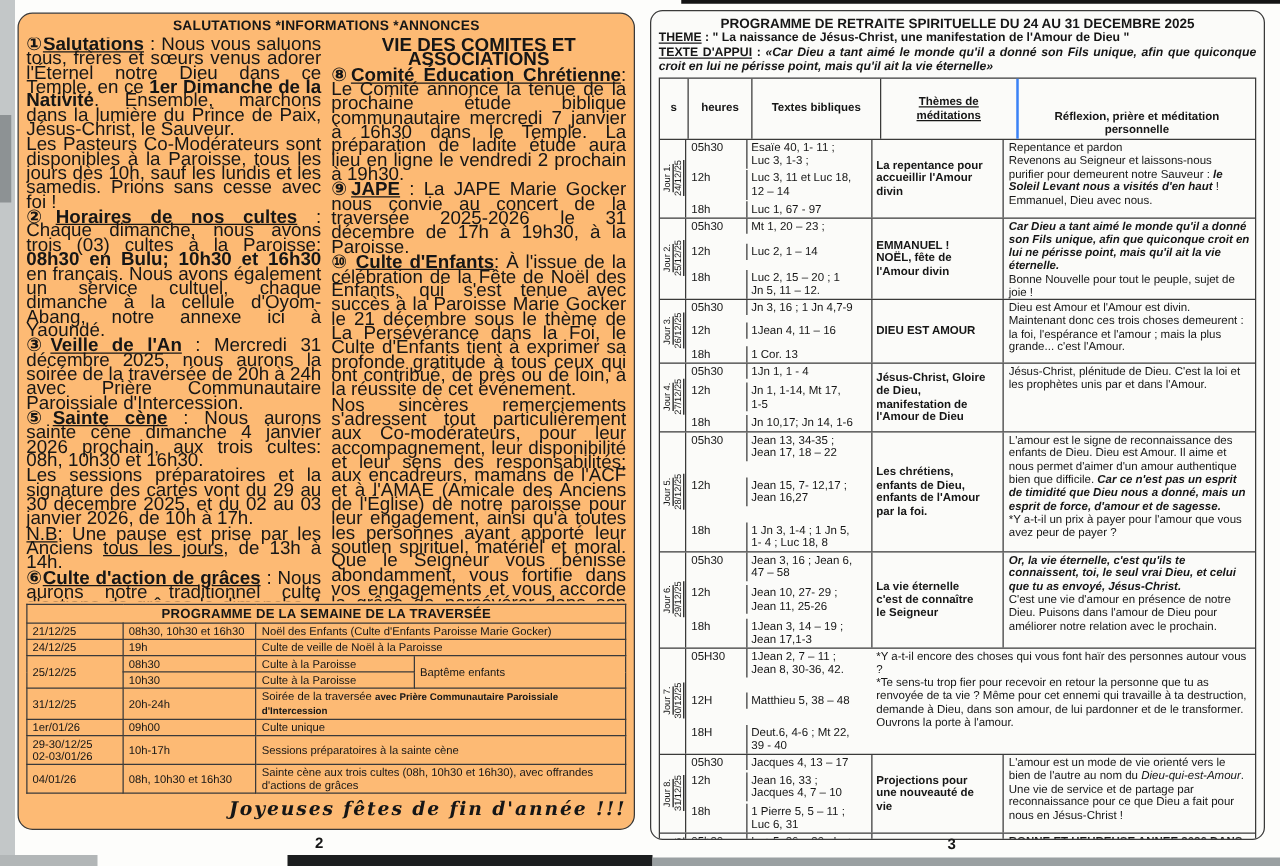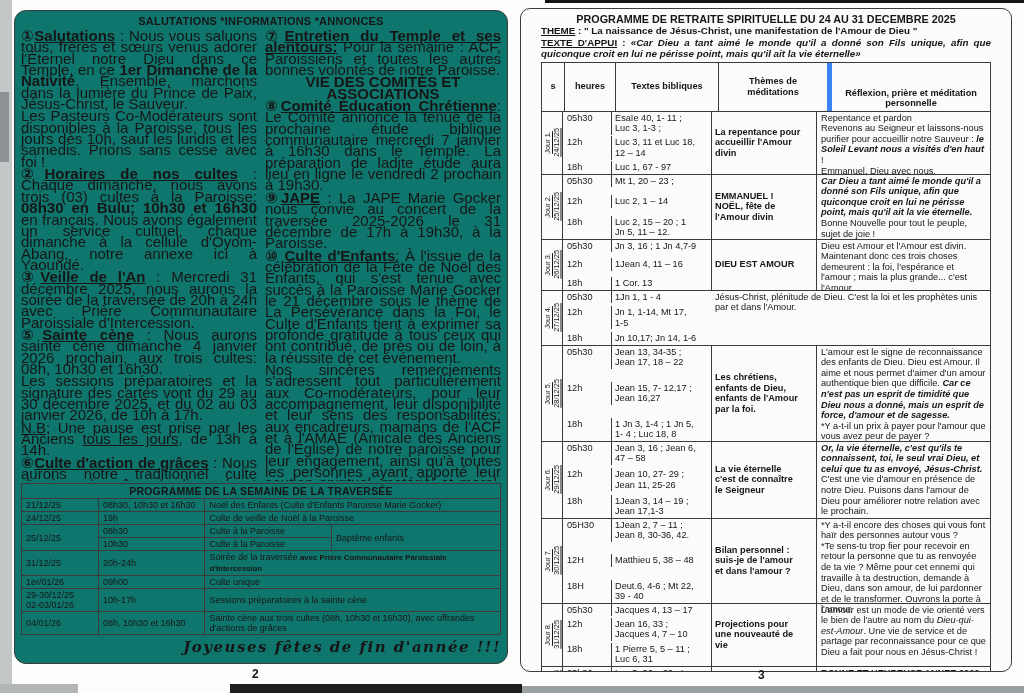--- a/index.html
+++ b/index.html
@@ -13,21 +13,21 @@
   .botbar-b{position:absolute;left:230px;top:684px;width:292px;height:9px;background:#1c1e1f;}
   .botbar-c{position:absolute;left:522px;top:686px;width:502px;height:7px;background:#9aa0a2;}
 
   .rs-b{font-weight:bold;}
   .rs-i{font-style:italic;}
   .rs-u{text-decoration:underline;}
   .rs-s{font-weight:bold;font-size:7.8px;}
 
   
   .page-left{position:absolute;left:14px;top:10px;width:494px;height:654px;
-             border:1.6px solid #3a3a3a;border-radius:12px;background:#0f766e;
+             border:1.6px solid #3a3a3a;border-radius:12px;background:#fdba74;
              padding:3px 6px 2px 6px;box-sizing:border-box;}
   .pl-title{text-align:center;font-weight:bold;font-size:11px;letter-spacing:.2px;margin:1px 0 3px 0;}
   .pl-cols{display:flex;gap:8px;height:451px;overflow:hidden;}
   .pl-col{width:calc(50% - 4px);font-size:15px;line-height:11.35px;text-align:justify;}
   .para{white-space:pre-wrap;margin:0 0 1px 0;}
   .para-center{text-align:center;font-weight:bold;margin:1px 0;}
   .endline{width:130px;border-bottom:1.6px solid #333;margin:2px auto 0 auto;}
 
   table.week{width:100%;border-collapse:collapse;margin-top:2px;font-size:9px;line-height:10px;}
   table.week th,table.week td{border:1px solid #3a3a3a;padding:1px 4px;vertical-align:middle;text-align:left;}
@@ -38,30 +38,30 @@
   td.wbap{width:168px;}
   .pl-footer{text-align:right;font-family:"DejaVu Serif","Liberation Serif",serif;
              font-style:italic;font-weight:bold;font-size:15px;letter-spacing:1.5px;margin-top:3px;}
   .pagenum{position:absolute;font-weight:bold;font-size:12px;}
   .pagenum-2{left:252px;top:667px;}
   .pagenum-3{left:758px;top:668px;}
 
   
   .page-right{position:absolute;left:520px;top:8px;width:492px;height:664px;
               border:1.6px solid #3a3a3a;border-radius:10px;background:#fbfbf9;
-              padding:3px 20px;box-sizing:border-box;overflow:hidden;}
+              padding:3px 6px;box-sizing:border-box;overflow:hidden;}
   .pr-title{text-align:center;font-weight:bold;font-size:10.8px;margin:1px 0 0 0;}
   .pr-theme,.pr-support{font-size:9.8px;line-height:11.5px;white-space:pre-wrap;text-align:justify;}
   .rt{margin-top:2px;border:1.2px solid #3a3a3a;font-size:9.2px;line-height:10.6px;}
   .rt-head{display:flex;border-bottom:1px solid #3a3a3a;font-weight:bold;text-align:center;}
   .rt-head>div{padding:2px 1px;display:flex;align-items:center;justify-content:center;}
   .hc-s{width:20px;border-right:1px solid #3a3a3a;}
   .hc-h{width:48px;border-right:1px solid #3a3a3a;}
   .hc-t{width:100px;border-right:1px solid #3a3a3a;}
-  .hc-m{width:106px;border-right:5px solid #3b82f6;}
+  .hc-m{width:106px;border-right:2px solid #3b82f6;text-decoration:underline;}
   .hc-r{flex:1;margin-top:23px;}
   .grp{display:flex;border-bottom:1px solid #3a3a3a;}
   .grp:last-child{border-bottom:none;}
   .c-day{width:20px;border-right:1px solid #3a3a3a;display:flex;align-items:center;justify-content:center;overflow:hidden;}
   .c-day span{writing-mode:vertical-rl;transform:rotate(180deg);font-size:7.4px;line-height:8.5px;
               white-space:pre-line;text-align:center;text-decoration:underline;}
   .c-slots{width:148px;display:flex;flex-direction:column;justify-content:space-between;}
   .slot{display:flex;flex:0 0 auto;}
   .c-time{width:48px;padding:1px 2px 1px 4px;box-sizing:border-box;}
   .c-text{width:100px;border-left:1px solid #3a3a3a;padding:1px 2px 1px 3px;box-sizing:border-box;white-space:pre-line;}
@@ -86,21 +86,20 @@
         <p class="para"><span class="rs-b">①</span><span class="rs-b rs-u">Salutations</span><span> : Nous vous saluons tous, frères et sœurs venus adorer l'Éternel notre Dieu dans ce Temple, en ce </span><span class="rs-b">1er Dimanche de la Nativité</span><span>. Ensemble, marchons dans la lumière du Prince de Paix, Jésus-Christ, le Sauveur.</span></p>
         <p class="para"><span>Les Pasteurs Co-Modérateurs sont disponibles à la Paroisse, tous les jours dès 10h, sauf les lundis et les samedis. Prions sans cesse avec foi !</span></p>
         <p class="para"><span class="rs-b">②</span><span class="rs-b rs-u">Horaires de nos cultes</span><span> : Chaque dimanche, nous avons trois (03) cultes à la Paroisse: </span><span class="rs-b">08h30 en Bulu; 10h30 et 16h30</span><span> en français. Nous avons également un service cultuel, chaque dimanche à la cellule d'Oyom-Abang, notre annexe ici à Yaoundé.</span></p>
         <p class="para"><span class="rs-b">③</span><span class="rs-b rs-u">Veille de l'An</span><span> : Mercredi 31 décembre 2025, nous aurons la soirée de la traversée de 20h à 24h avec Prière Communautaire Paroissiale d'Intercession.</span></p>
         <p class="para"><span class="rs-b">⑤</span><span class="rs-b rs-u">Sainte cène</span><span> : Nous aurons sainte cène dimanche 4 janvier 2026 prochain, aux trois cultes: 08h, 10h30 et 16h30.</span></p>
         <p class="para"><span>Les sessions préparatoires et la signature des cartes vont du 29 au 30 décembre 2025, et du 02 au 03 janvier 2026, de 10h à 17h.</span></p>
         <p class="para"><span class="rs-u">N.B</span><span>: Une pause est prise par les Anciens </span><span class="rs-u">tous les jours</span><span>, de 13h à 14h.</span></p>
         <p class="para"><span class="rs-b">⑥</span><span class="rs-b rs-u">Culte d'action de grâces</span><span> : Nous aurons notre traditionnel culte d'actions de grâces le dimanche 4 janvier 2026 aux trois cultes: 08h, 10h30 et 16h30 avec Sainte Cène.</span></p>
       </div>
       <div class="pl-col">
-        <p class="para"><span class="rs-b">⑦</span><span class="rs-b rs-u">Entretien du Temple et ses alentours:</span><span> Pour la semaine : ACF, Paroissiens et toutes les autres bonnes volontés de notre Paroisse.</span></p>
         <p class="para para-center"><span class="rs-b">VIE DES COMITÉS ET ASSOCIATIONS</span></p>
         <p class="para"><span class="rs-b">⑧</span><span class="rs-b rs-u">Comité Éducation Chrétienne</span><span>: Le Comité annonce la tenue de la prochaine étude biblique communautaire mercredi 7 janvier à 16h30 dans le Temple. La préparation de ladite étude aura lieu en ligne le vendredi 2 prochain à 19h30.</span></p>
         <p class="para"><span class="rs-b">⑨</span><span class="rs-b rs-u">JAPE</span><span> : La JAPE Marie Gocker nous convie au concert de la traversée 2025-2026 le 31 décembre de 17h à 19h30, à la Paroisse.</span></p>
         <p class="para"><span class="rs-b">⑩ </span><span class="rs-b rs-u">Culte d'Enfants</span><span>: À l'issue de la célébration de la Fête de Noël des Enfants, qui s'est tenue avec succès à la Paroisse Marie Gocker le 21 décembre sous le thème de La Persévérance dans la Foi, le Culte d'Enfants tient à exprimer sa profonde gratitude à tous ceux qui ont contribué, de près ou de loin, à la réussite de cet événement.</span></p>
         <p class="para"><span>Nos sincères remerciements s'adressent tout particulièrement aux Co-modérateurs, pour leur accompagnement, leur disponibilité et leur sens des responsabilités; aux encadreurs, mamans de l'ACF et à l'AMAE (Amicale des Anciens de l'Église) de notre paroisse pour leur engagement, ainsi qu'à toutes les personnes ayant apporté leur soutien spirituel, matériel et moral. Que le Seigneur vous bénisse abondamment, vous fortifie dans vos engagements et vous accorde la grâce de persévérer dans son œuvre.</span></p>
         <div class="endline"></div>
       </div>
     </div>
 
     <table class="week">
@@ -193,21 +192,21 @@
               <div class="c-text">Luc 3, 11 et Luc 18,
 12 – 14</div>
             </div>
           <div class="slot">
               <div class="c-time">18h</div>
               <div class="c-text">Luc 1, 67 - 97</div>
             </div>
         </div>
         <div class="c-theme">La repentance pour accueillir l'Amour divin</div>
         <div class="c-refl"><span>Repentance et pardon
-Revenons au Seigneur et laissons-nous purifier pour accueillir notre Sauveur : </span><span class="rs-b rs-i">le Soleil Levant nous a visités d'en haut</span><span> !
+Revenons au Seigneur et laissons-nous purifier pour demeurent notre Sauveur : </span><span class="rs-b rs-i">le Soleil Levant nous a visités d'en haut</span><span> !
 Emmanuel, Dieu avec nous.</span></div>
       </div>
 
       <div class="grp g2">
         <div class="c-day">
             <span>Jour 2.
 25/12/25</span>
           </div>
         <div class="c-slots">
           <div class="slot">
@@ -268,20 +267,24 @@
           <div class="slot">
               <div class="c-time">12h</div>
               <div class="c-text">Jn 1, 1-14, Mt 17,
 1-5</div>
             </div>
           <div class="slot">
               <div class="c-time">18h</div>
               <div class="c-text">Jn 10,17; Jn 14, 1-6</div>
             </div>
         </div>
+        <div class="c-theme">Jésus-Christ, Gloire
+de Dieu,
+manifestation de
+l'Amour de Dieu</div>
         <div class="c-refl"><span>Jésus-Christ, plénitude de Dieu. C'est la loi et les prophètes unis par et dans l'Amour.</span></div>
       </div>
 
       <div class="grp g5">
         <div class="c-day">
             <span>Jour 5.
 28/12/25</span>
           </div>
         <div class="c-slots">
           <div class="slot">
@@ -351,23 +354,20 @@
           <div class="slot">
               <div class="c-time">12H</div>
               <div class="c-text">Matthieu 5, 38 – 48</div>
             </div>
           <div class="slot">
               <div class="c-time">18H</div>
               <div class="c-text">Deut.6, 4-6 ; Mt 22,
 39 - 40</div>
             </div>
         </div>
-        <div class="c-theme">Bilan personnel :
-suis-je de l'amour
-et dans l'amour ?</div>
         <div class="c-refl"><span>*Y a-t-il encore des choses qui vous font haïr des personnes autour vous ?
 *Te sens-tu trop fier pour recevoir en retour la personne que tu as renvoyée de ta vie ? Même pour cet ennemi qui travaille à ta destruction, demande à Dieu, dans son amour, de lui pardonner et de le transformer. Ouvrons la porte à l'amour.</span></div>
       </div>
 
       <div class="grp g8">
         <div class="c-day">
             <span>Jour 8.
 31/12/25</span>
           </div>
         <div class="c-slots">

